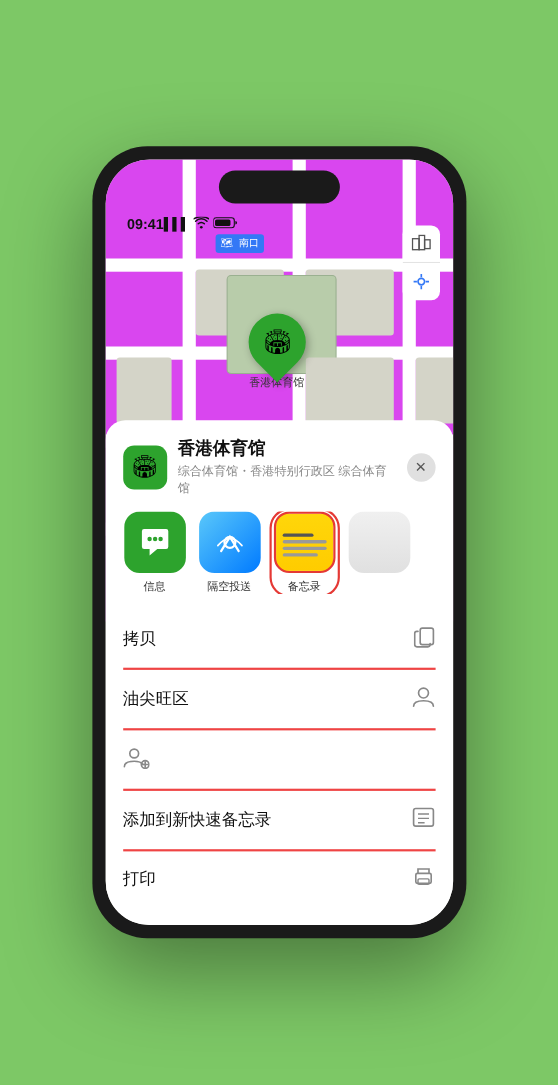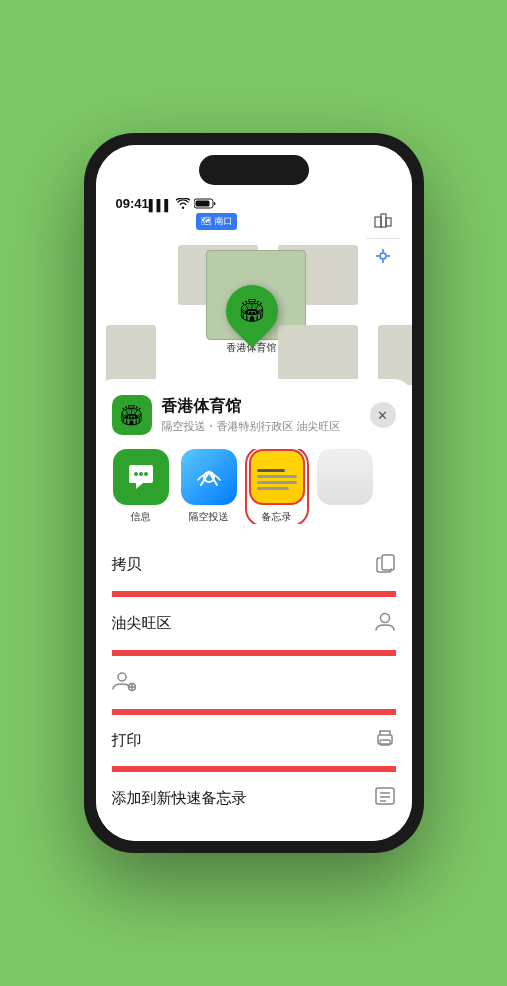--- a/index.html
+++ b/index.html
@@ -66,22 +66,23 @@
       font-size: 11px;
       color: #111;
     }
     
     .map-area {
       position: absolute;
       top: 0;
       left: 0;
       right: 0;
       height: 420px;
-      background: #ffffff;
+      background: #d946ef;
       overflow: hidden;
+      font-family: Liberation Mono, monospace;
     }
     .map-bg {
       width: 100%;
       height: 100%;
       position: relative;
     }
     
     .map-road-h {
       position: absolute;
       background: #fff;
@@ -292,21 +293,21 @@
     .action-list {
       display: flex;
       flex-direction: column;
       gap: 0;
     }
     .action-item {
       display: flex;
       align-items: center;
       justify-content: space-between;
       padding: 13px 0;
-      border-bottom: 6px solid #ef4444;
+      border-bottom: 2px solid #ef4444;
       cursor: pointer;
     }
     .action-item:last-child {
       border-bottom: none;
     }
     .action-label {
       font-size: 15px;
       color: #111;
     }
     .action-icon {
@@ -419,21 +420,21 @@
     </div>
 
     <div class="bottom-sheet">
 
       <div class="location-header">
         <div class="location-icon">
           <span>🏟</span>
         </div>
         <div class="location-info">
           <div class="location-name">香港体育馆</div>
-          <div class="location-addr">隔空投送・香港特别行政区 油尖旺区</div>
+          <div class="location-addr">综合体育馆・香港特别行政区 综合体育馆</div>
         </div>
         <div class="close-btn">✕</div>
       </div>
 
       <div class="share-row">
 
         <div class="share-app">
           <div class="share-app-icon message">
             <svg width="30" height="28" viewBox="0 0 30 28" fill="none">
               <path d="M3 4 Q3 2 5 2 H25 Q27 2 27 4 V18 Q27 20 25 20 H17 L10 26 L10 20 H5 Q3 20 3 18 Z" fill="white"></path>
@@ -501,38 +502,38 @@
             <svg width="24" height="22" viewBox="0 0 24 22" fill="none">
               <circle cx="10" cy="8" r="4" stroke="#888" stroke-width="1.5" fill="none"></circle>
               <path d="M1 20 Q1 15 10 15 Q16 15 18 18" stroke="#888" stroke-width="1.5" fill="none" stroke-linecap="round"></path>
               <circle cx="20" cy="18" r="3.5" stroke="#888" stroke-width="1.5" fill="none"></circle>
               <line x1="20" y1="15.5" x2="20" y2="20.5" stroke="#888" stroke-width="1.5" stroke-linecap="round"></line>
               <line x1="17.5" y1="18" x2="22.5" y2="18" stroke="#888" stroke-width="1.5" stroke-linecap="round"></line>
             </svg>
           </span>
         </div>
         <div class="action-item">
-          <span class="action-label">打印</span>
-          <span class="action-icon">
-            <svg width="22" height="20" viewBox="0 0 22 20" fill="none">
-              <rect x="4" y="7" width="14" height="9" rx="1.5" stroke="#888" stroke-width="1.5" fill="none"></rect>
-              <path d="M6 7 V3 H16 V7" stroke="#888" stroke-width="1.5" fill="none"></path>
-              <rect x="6" y="12" width="10" height="5" rx="1" stroke="#888" stroke-width="1.3" fill="none"></rect>
-            </svg>
-          </span>
-        </div>
-        <div class="action-item">
           <span class="action-label">添加到新快速备忘录</span>
           <span class="action-icon">
             <svg width="22" height="22" viewBox="0 0 22 22" fill="none">
               <rect x="2" y="3" width="18" height="16" rx="2" stroke="#888" stroke-width="1.5" fill="none"></rect>
               <line x1="6" y1="8" x2="16" y2="8" stroke="#888" stroke-width="1.3"></line>
               <line x1="6" y1="12" x2="16" y2="12" stroke="#888" stroke-width="1.3"></line>
               <line x1="6" y1="16" x2="12" y2="16" stroke="#888" stroke-width="1.3"></line>
             </svg>
           </span>
         </div>
+        <div class="action-item">
+          <span class="action-label">打印</span>
+          <span class="action-icon">
+            <svg width="22" height="20" viewBox="0 0 22 20" fill="none">
+              <rect x="4" y="7" width="14" height="9" rx="1.5" stroke="#888" stroke-width="1.5" fill="none"></rect>
+              <path d="M6 7 V3 H16 V7" stroke="#888" stroke-width="1.5" fill="none"></path>
+              <rect x="6" y="12" width="10" height="5" rx="1" stroke="#888" stroke-width="1.3" fill="none"></rect>
+            </svg>
+          </span>
+        </div>
       </div>
     </div>
 
     <div class="home-indicator"></div>
   </div>
 </div>
 
 </body></html>

